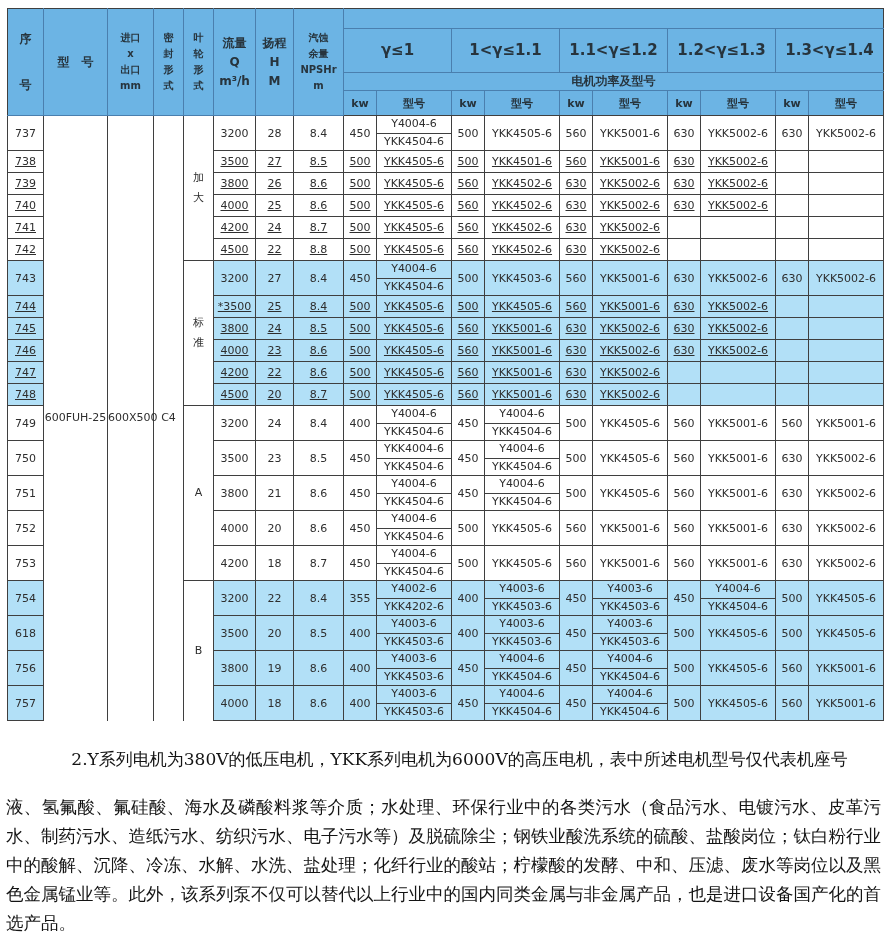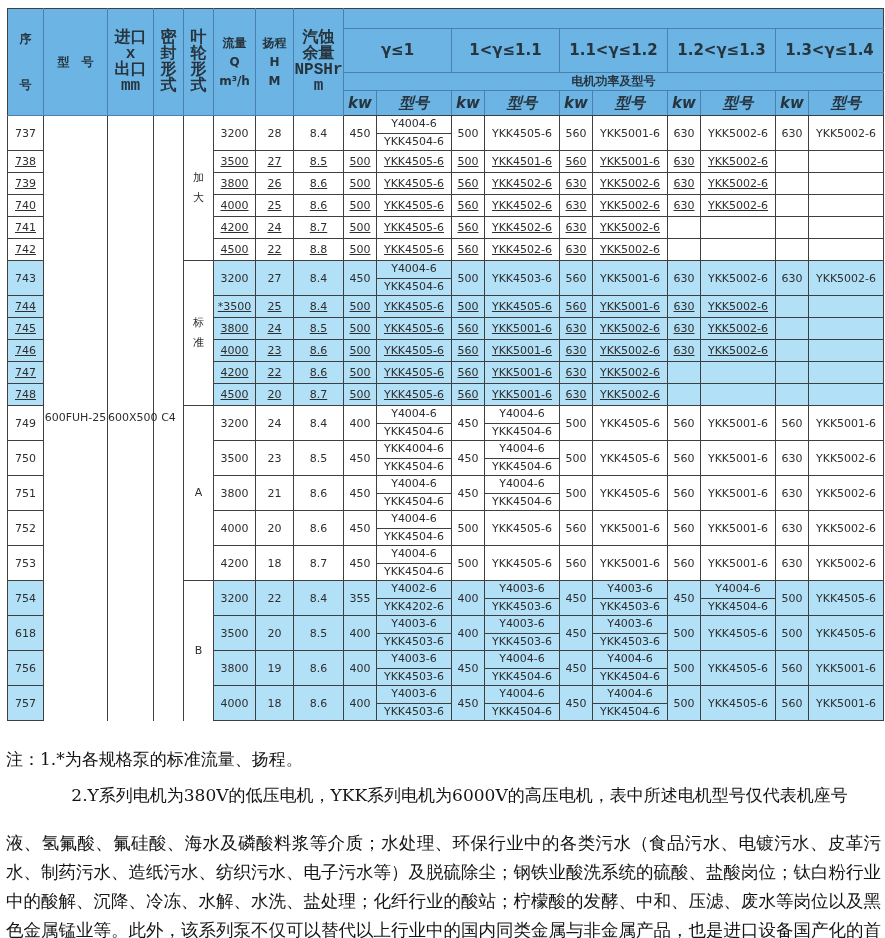--- a/index.html
+++ b/index.html
@@ -15,24 +15,24 @@
   table.spec{border-collapse:collapse;table-layout:fixed;margin:8px 0 0 7px;width:877px;color:var(--txt);}
   .spec th{background:var(--hd-bg);border:1px solid var(--hd-bd);font-weight:600;color:#27343d;
     white-space:pre-line;text-align:center;vertical-align:middle;padding:0;font-size:12px;line-height:17px;}
   .spec thead tr.r-strip{height:20px;}
   .spec thead tr.r-gamma{height:44px;}
   .spec thead tr.r-motor{height:18px;margin-left:8px;}
   .spec thead tr.r-sub{height:25px;}
   .spec thead tr:first-child th{border-top-color:var(--bd);}
   .spec thead th.edge-l{border-left-color:var(--bd);}
   .spec thead th.edge-r{border-right-color:var(--bd);}
-  .spec thead tr.r-sub th{border-bottom-color:var(--bd);font-size:15px;font-style:italic;}
+  .spec thead tr.r-sub th{border-bottom-color:var(--bd);font-size:11px;}
   th.gap2{line-height:46px;}
   th.l3{line-height:19px;}
-  th.l4{line-height:16px;font-size:16px;font-family:Liberation Mono, monospace;}
+  th.l4{line-height:16px;font-size:10px;}
   th.gamma{font-size:15px;}
   .spec td{border:1px solid var(--bd);text-align:center;vertical-align:middle;
     font-size:11px;padding:0;background:#fff;color:var(--txt);}
   .spec tr.tall{height:35px;}
   .spec tr.short{height:22px;text-decoration:underline;}
   .spec td.hl{background:var(--hl-bg);}
   .spec td.merged{border-bottom:none;background:#fff;white-space:pre-line;line-height:20px;}
   .spec td.split{padding:0;}
   .spec td.split .m{line-height:16.5px;height:50%;display:flex;align-items:center;justify-content:center;}
   .spec td.split .m2{border-top:1px solid var(--bd);}
@@ -532,18 +532,17 @@
           </td>
           <td class="c hl">500</td>
           <td class="c hl">YKK4505-6</td>
           <td class="c hl">560</td>
           <td class="c hl">YKK5001-6</td>
         </tr>
       </tbody>
   </table>
 
   <div class="notes">
-    <div class="note-line">注：1.*为各规格泵的标准流量、扬程。</div>
     <div class="note-line indent">2.Y系列电机为380V的低压电机，YKK系列电机为6000V的高压电机，表中所述电机型号仅代表机座号</div>
   </div>
 
   <div class="description">液、氢氟酸、氟硅酸、海水及磷酸料浆等介质；水处理、环保行业中的各类污水（食品污水、电镀污水、皮革污水、制药污水、造纸污水、纺织污水、电子污水等）及脱硫除尘；钢铁业酸洗系统的硫酸、盐酸岗位；钛白粉行业中的酸解、沉降、冷冻、水解、水洗、盐处理；化纤行业的酸站；柠檬酸的发酵、中和、压滤、废水等岗位以及黑色金属锰业等。此外，该系列泵不仅可以替代以上行业中的国内同类金属与非金属产品，也是进口设备国产化的首选产品。</div>
 </div>
 
 </body></html>

